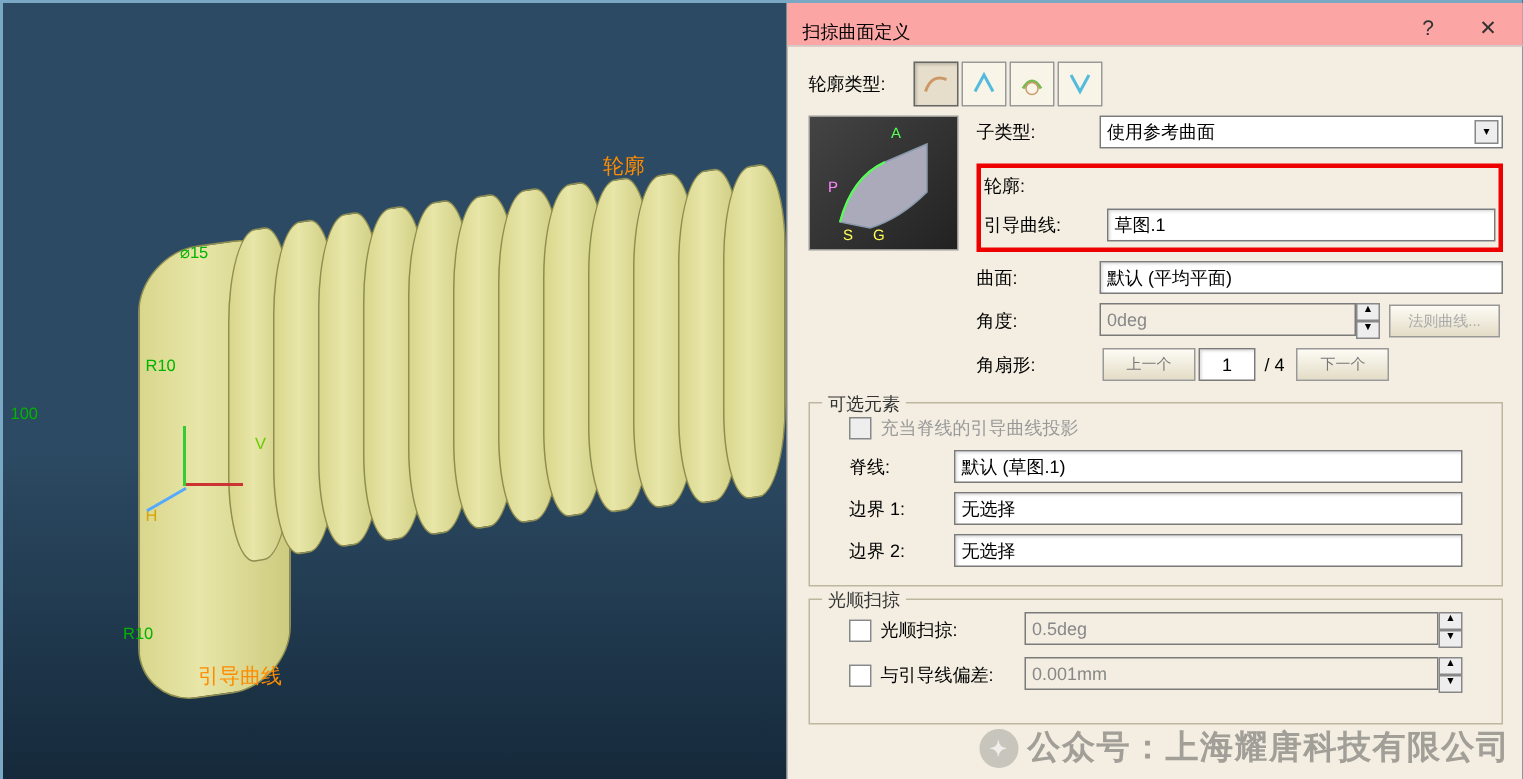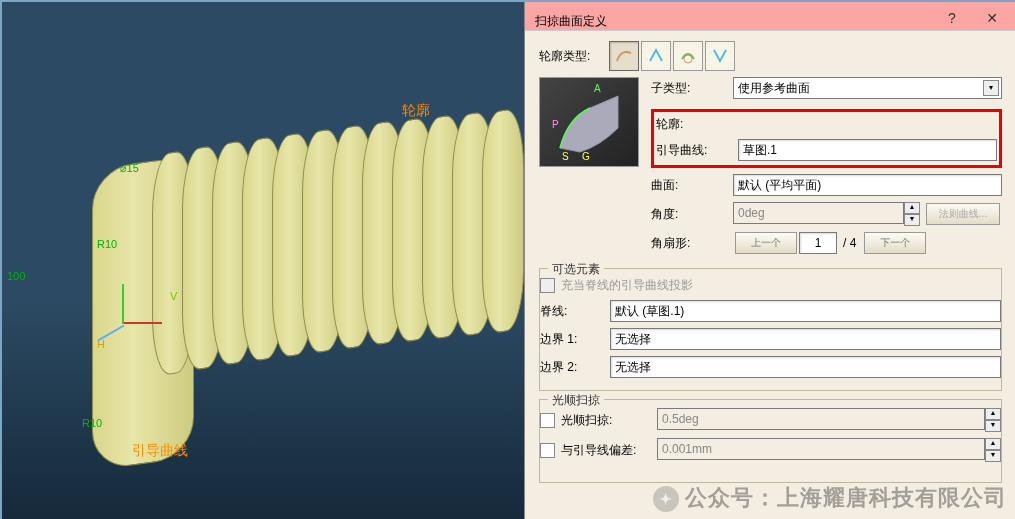--- a/index.html
+++ b/index.html
@@ -22,21 +22,21 @@
 .row{display:flex;align-items:center;margin-bottom:6px}
 .lbl{width:70px;color:#000}
 .lbl2{width:82px;color:#000}
 .icon-btn{width:28px;height:28px;border:1px solid #999;background:#f8f4e8;display:inline-flex;align-items:center;justify-content:center;margin-right:2px}
 .icon-btn.sel{border:1px solid #666;background:#e6decb;box-shadow:inset 1px 1px 2px rgba(0,0,0,.2)}
 .thumb{width:98px;height:88px;background:linear-gradient(135deg,#444,#222);border:1px solid #999;margin-right:12px;position:relative}
 .thumb svg{position:absolute;left:0;top:0}
 .field{flex:1;height:20px;border:1px solid #7a7a7a;background:#fff;padding:0 4px;display:flex;align-items:center;box-shadow:inset 1px 1px 2px rgba(0,0,0,.15)}
 .field.sel{background:#1a5fb4;color:#fff}
 .redbox{border:3px solid #e00;padding:4px 2px;margin:10px 0 6px}
-.sec{border:1px solid #bdb79f;border-radius:0;margin-top:8px;padding:8px 0 6px;position:relative}
+.sec{border:1px solid #bdb79f;border-radius:0;margin-top:8px;padding:8px 26px 6px;position:relative}
 .sec .leg{position:absolute;top:-8px;left:8px;background:#f3eee1;padding:0 4px;color:#333}
 .chk{width:13px;height:13px;border:1px solid #888;background:#fff;margin-right:6px;display:inline-block}
 .chk.dis{background:#eee}
 .spin{display:flex;align-items:flex-start}
 .spin .v{flex:1;height:20px;border:1px solid #7a7a7a;background:#fff;padding:0 4px;display:flex;align-items:center}
 .spin .v.dis{background:#f3eee1;color:#888}
 .spin .ar{width:16px;display:flex;flex-direction:column}
 .spin .ar div{height:10px;border:1px solid #888;background:#eee;font-size:7px;text-align:center;line-height:8px}
 .navbtn{width:60px;height:20px;border:1px solid #999;background:linear-gradient(#fdfbf4,#e3dcc6);color:#777;font-size:10px;display:inline-flex;align-items:center;justify-content:center;margin:0 2px}
 .navbtn.dis{color:#aaa}

